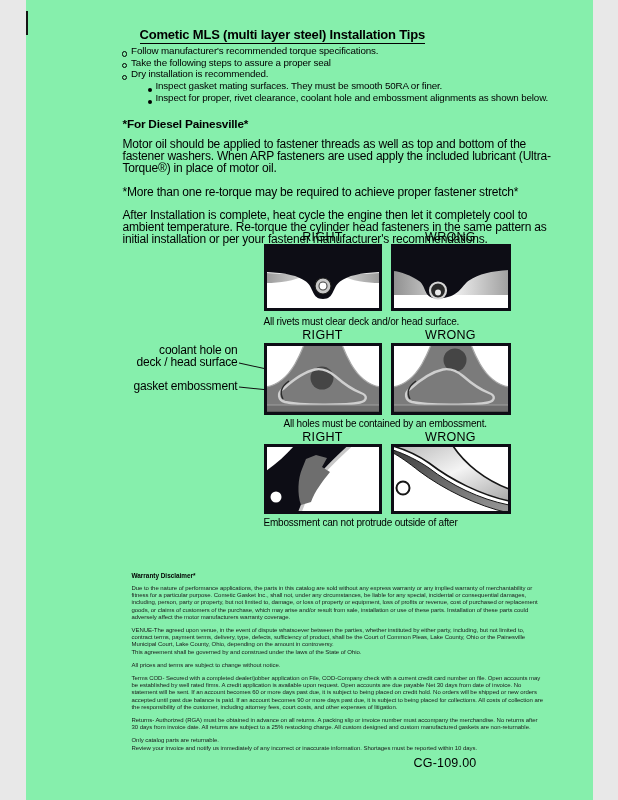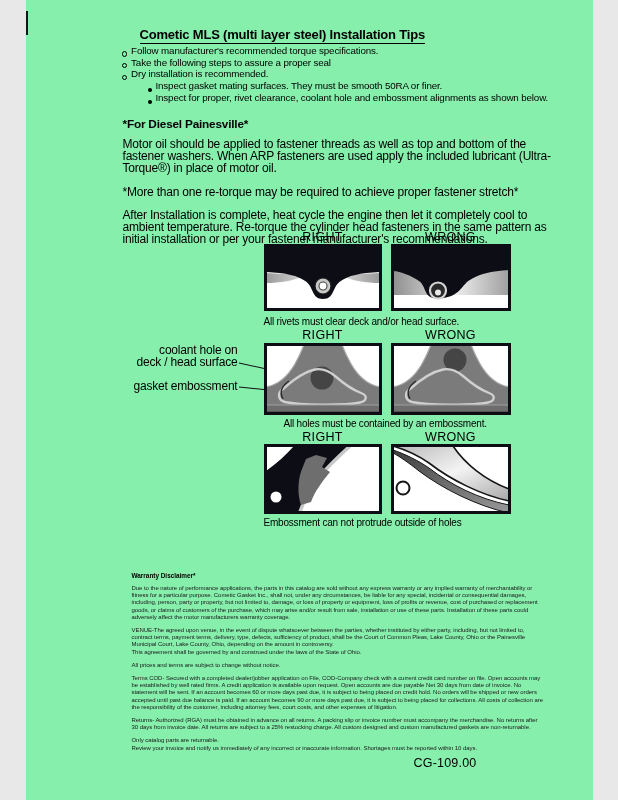--- a/index.html
+++ b/index.html
@@ -211,21 +211,21 @@
       </linearGradient>
     </defs>
     <rect x="0" y="0" width="120" height="70" fill="#ffffff"></rect>
     <path d="M2,6 C14,10 28,17 38,24 C60,41 88,55 118,61 L118,69 C86,62 52,45 28,27 C18,19 8,12 2,9 Z" fill="url(#gD)" stroke="#161616" stroke-width="1"></path>
     <path d="M2,2 H62 C74,20 94,36 118,45 L118,57 C90,51 60,36 38,19 C28,12 12,5 2,2 Z" fill="url(#gC)" stroke="#161616" stroke-width="1.6"></path>
     <circle cx="12" cy="44" r="6.5" fill="#ffffff" stroke="#161616" stroke-width="2"></circle>
     <rect x="1.5" y="1.5" width="117" height="67" fill="none" class="stroke-black" stroke-width="3"></rect>
   </svg>
 
   <div class="dcaption" style="left:238px; top:517px; width:250px;">
-    <div>Embossment can not protrude outside of holes</div>
+    <div>Embossment can not protrude outside of after</div>
   </div>
 
   <div class="disclaimer">
     <h3>Warranty Disclaimer*</h3>
     <p>Due to the nature of performance applications, the parts in this catalog are sold without any express warranty or any implied warranty of merchantability or fitness for a particular purpose.  Cometic Gasket Inc., shall not, under any circumstances, be liable for any special, incidental or consequential damages, including, person, party or property, but not limited to, damage, or loss of property or equipment, loss of profits or revenue, cost of purchased or replacement goods, or claims of customers of the purchase, which may arise and/or result from sale, installation or use of these parts.  Installation of these parts could adversely affect the motor manufacturers warranty coverage.</p>
     <p class="pgap">VENUE-The agreed upon venue, in the event of dispute whatsoever between the parties, whether instituted by either party, including, but not limited to, contract terms, payment terms, delivery, type, defects, sufficiency of product, shall be the Court of Common Pleas, Lake County, Ohio or the Painesville Municipal Court, Lake County, Ohio, depending on the amount in controversy.</p>
     <p>This agreement shall be governed by and construed under the laws of the State of Ohio.</p>
     <p class="pgap">All prices and terms are subject to change without notice.</p>
     <p class="pgap">Terms COD- Secured with a completed dealer/jobber application on File, COD-Company check with a current credit card number on file.  Open accounts may be established by well rated firms.  A credit application is available upon request.  Open accounts are due payable Net 30 days from date of invoice.  No statement will be sent.  If an account becomes 60 or more days past due, it is subject to being placed on credit hold.  No orders will be shipped or new orders accepted until past due balance is paid.  If an account becomes 90 or more days past due, it is subject to being placed for collections.  All costs of collection are the responsibility of the customer, including attorney fees, court costs, and other expenses of litigation.</p>
     <p class="pgap">Returns- Authorized (RGA) must be obtained in advance on all returns.  A packing slip or invoice number must accompany the merchandise.  No returns after 30 days from invoice date.  All returns are subject to a 25% restocking charge.  All custom designed and custom manufactured gaskets are non-returnable.</p>

